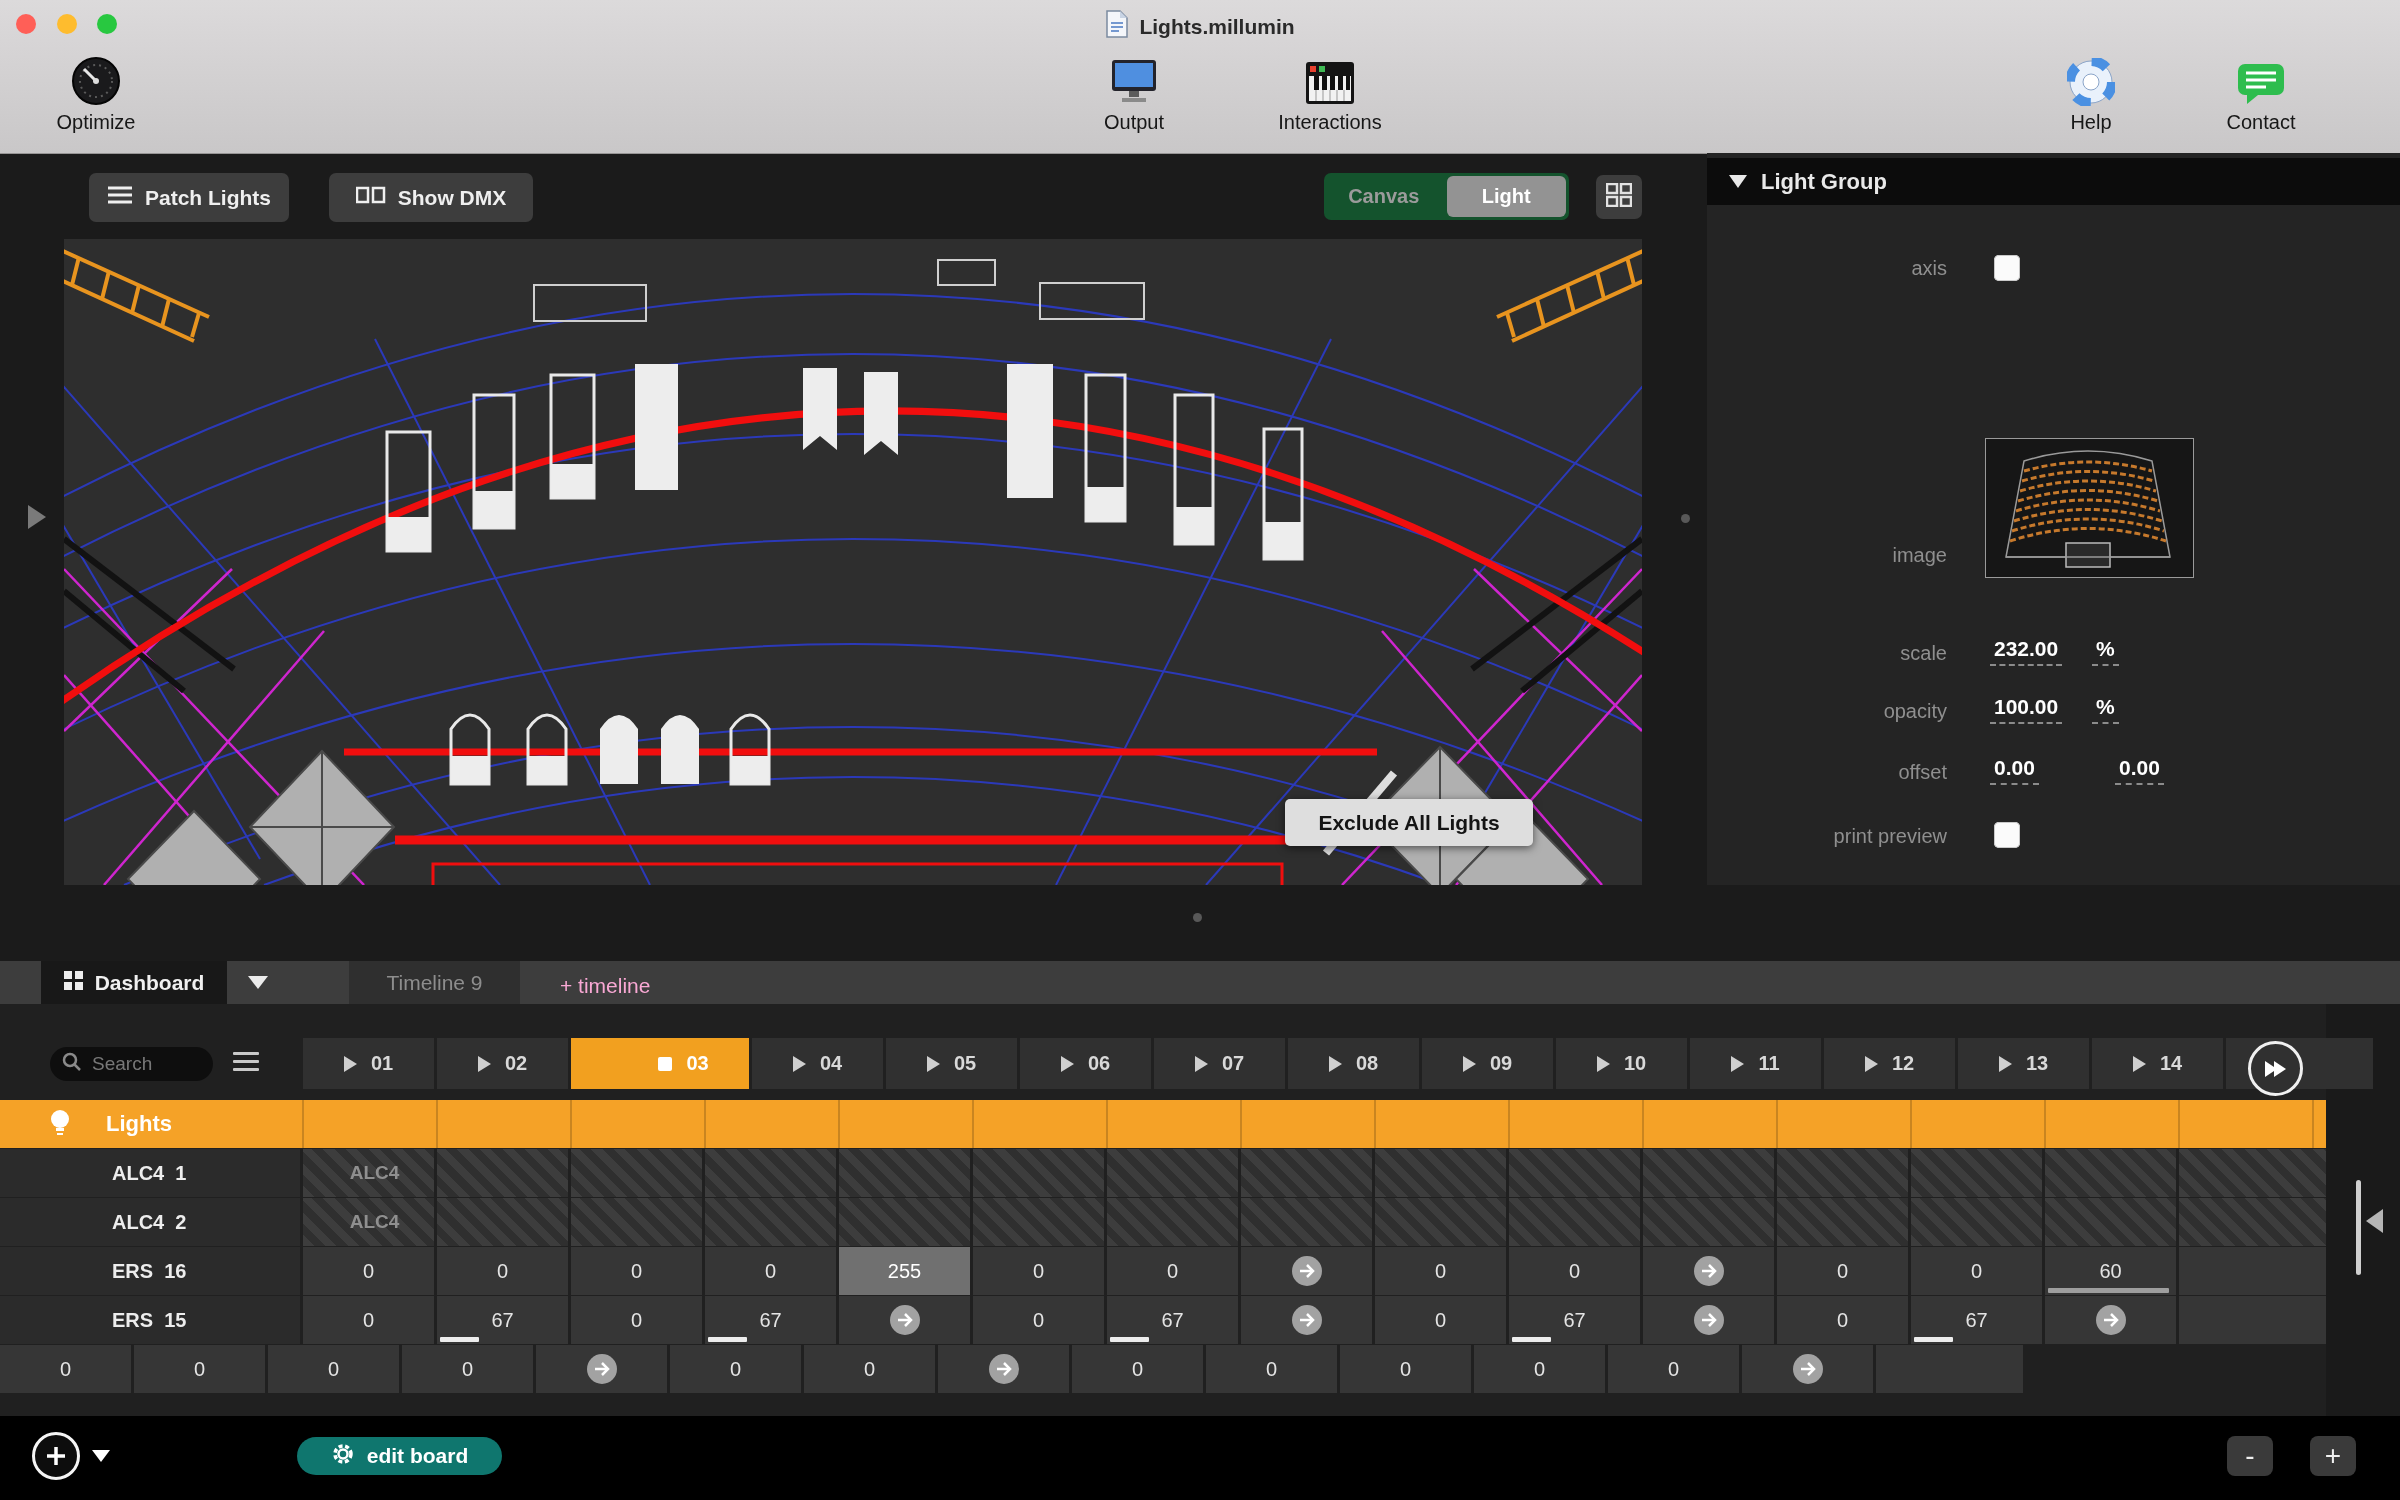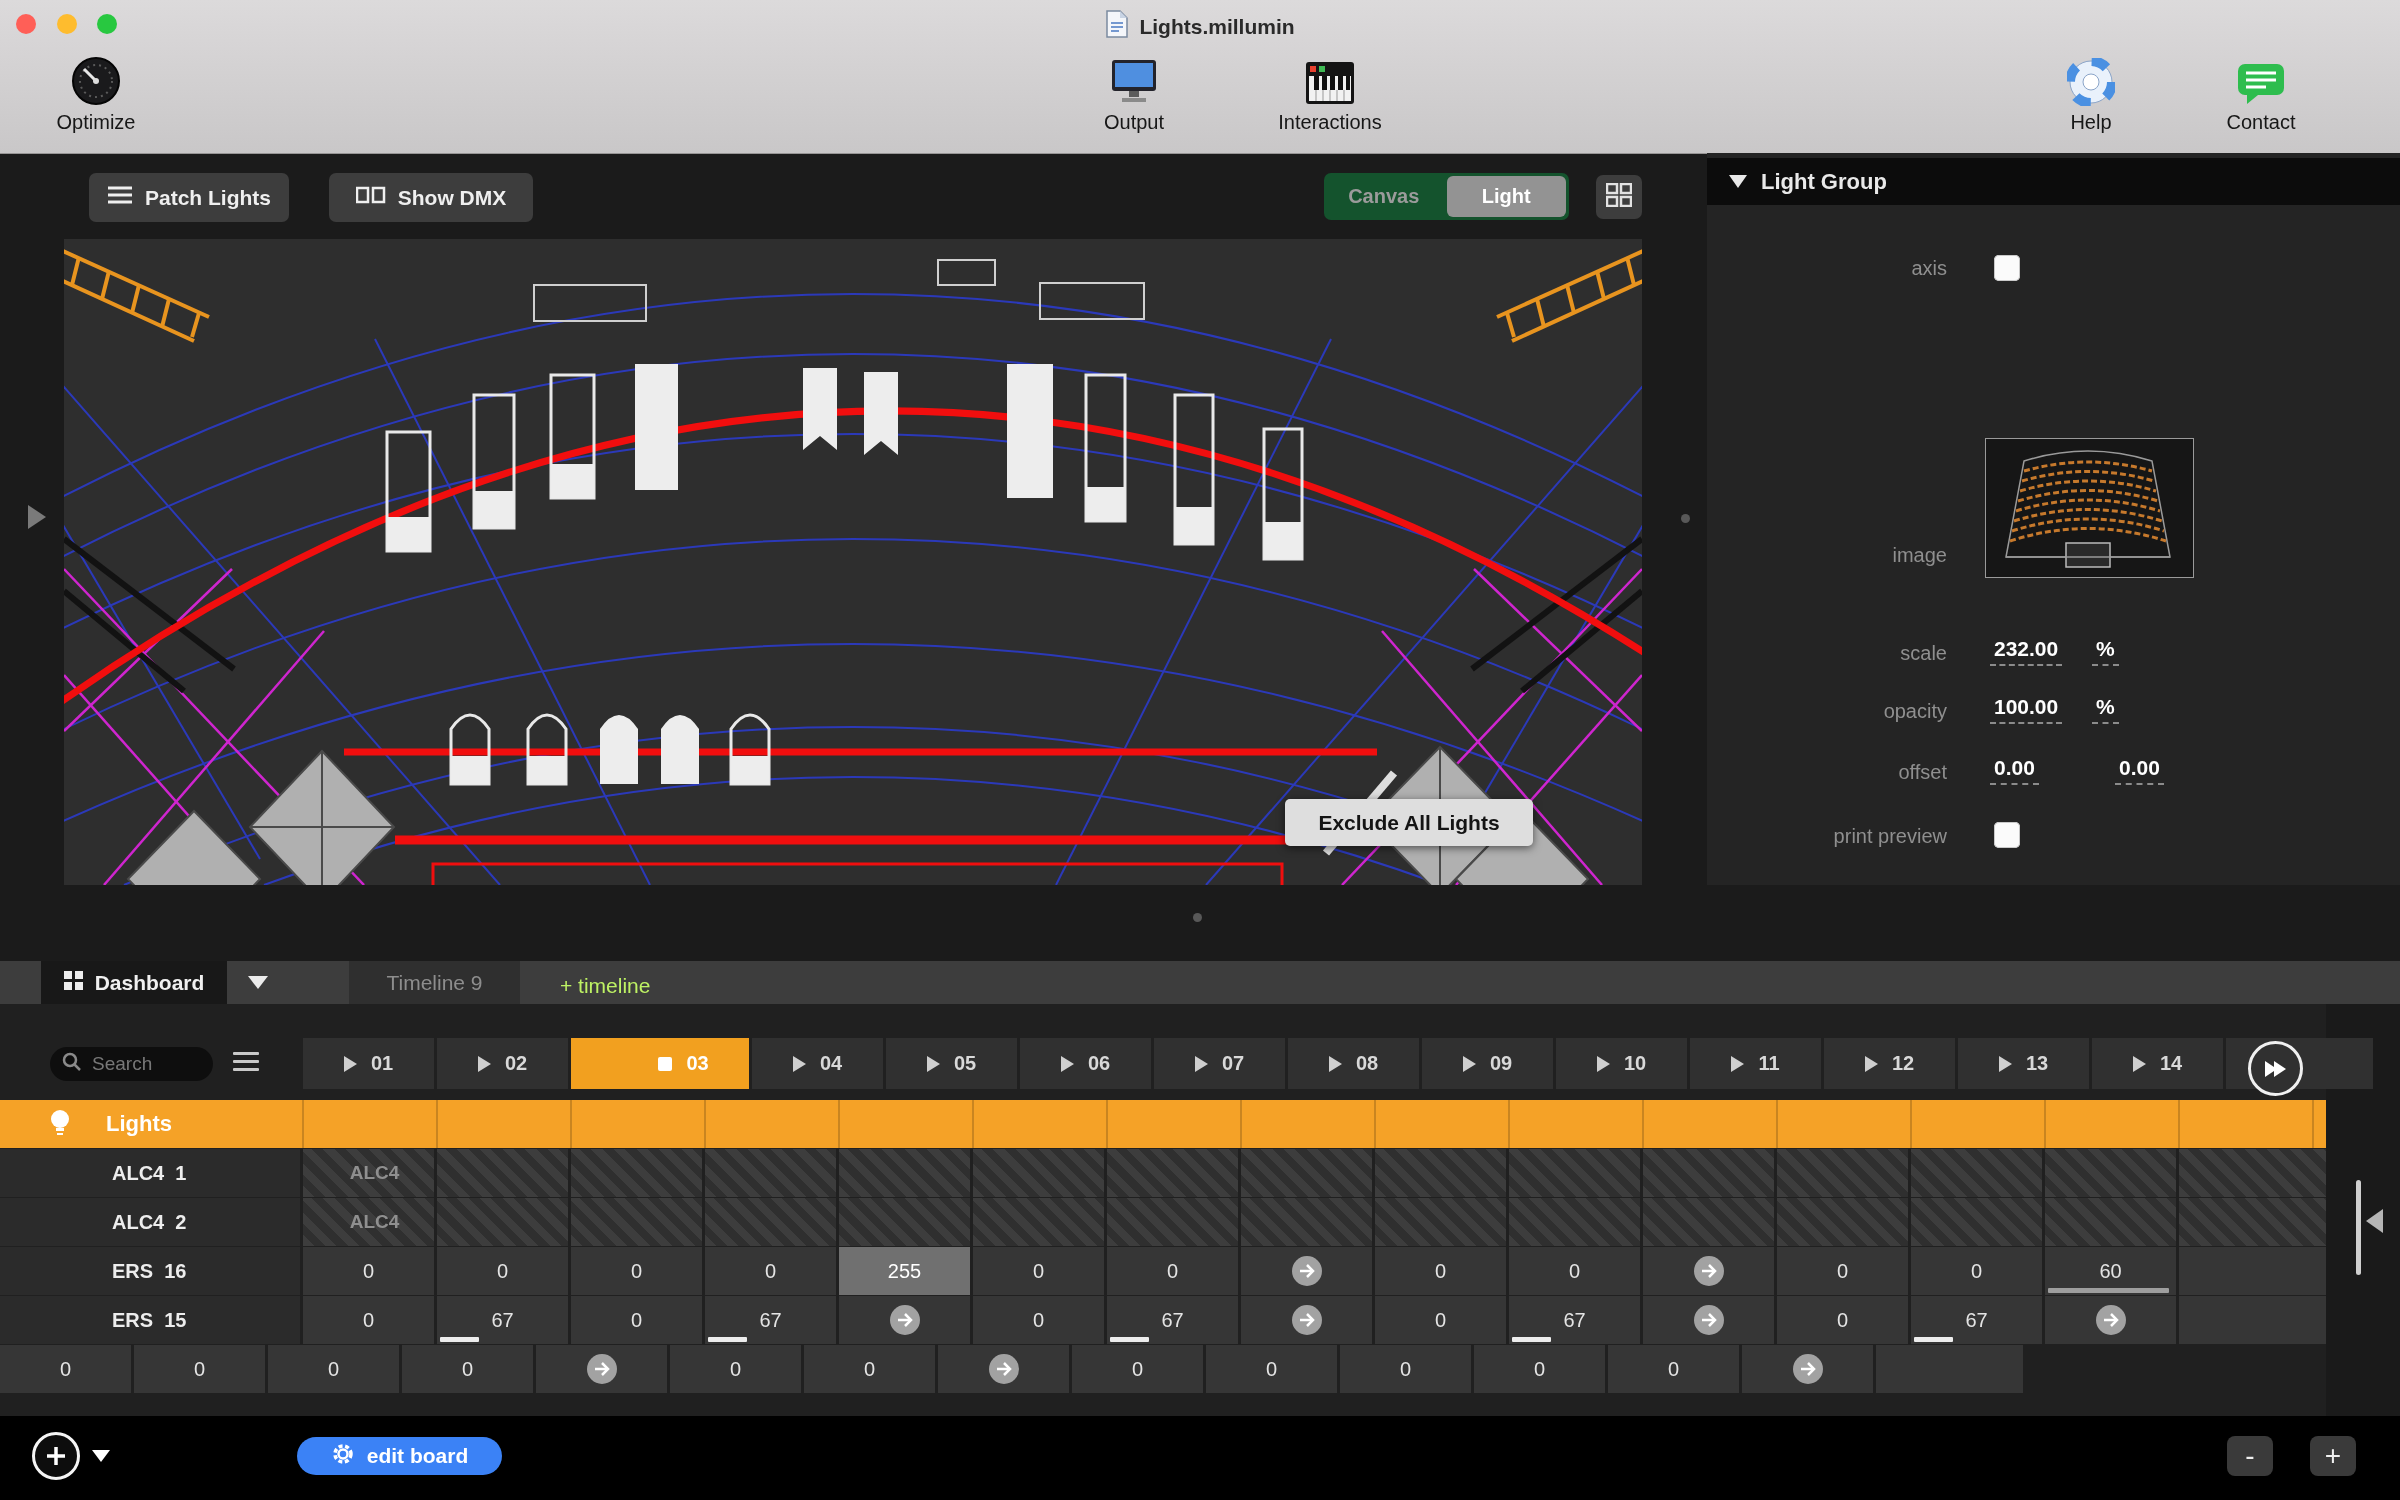--- a/index.html
+++ b/index.html
@@ -64,21 +64,21 @@
 
   
   .tabstrip{position:absolute;left:0;top:961px;width:2400px;height:43px;background:#3d3d3d;}
   .tab-dashboard{position:absolute;left:41px;top:0;width:186px;height:43px;background:#181818;
     display:flex;align-items:center;justify-content:center;gap:12px;color:#f0f0f0;font-size:21px;font-weight:600;}
   .tab-menu-tri{position:absolute;left:248px;top:15px;width:0;height:0;border-left:10px solid transparent;
     border-right:10px solid transparent;border-top:13px solid #ececec;}
   .tab-timeline{position:absolute;left:349px;top:0;width:171px;height:43px;background:#2f2f2f;
     display:flex;align-items:center;justify-content:center;color:#8d8d8d;font-size:21px;}
   .tab-add{position:absolute;left:560px;top:0;height:49px;display:flex;align-items:center;
-    color:#bef264;font-size:21px;}
+    color:#f9a8d4;font-size:21px;}
 
   
   .board{position:absolute;left:0;top:1004px;width:2400px;height:412px;background:#202020;}
   .board-right-strip{position:absolute;left:2326px;top:0;width:74px;height:412px;background:#1a1a1a;}
   .search-box{position:absolute;left:50px;top:43px;width:163px;height:34px;background:#0e0e0e;
     border-radius:17px;display:flex;align-items:center;gap:8px;padding:0 12px;box-sizing:border-box;}
   .search-box input{background:transparent;border:none;outline:none;color:#bcbcbc;font-size:19px;
     width:105px;font-family:inherit;}
   .search-box input::placeholder{color:#787878;}
   .hamburger{position:absolute;left:233px;top:48px;display:flex;flex-direction:column;gap:5px;}
@@ -131,21 +131,21 @@
     border-right:17px solid #b5b5b5;border-top:12px solid transparent;border-bottom:12px solid transparent;z-index:4;}
 
   
   .footer{position:absolute;left:0;top:1416px;width:2400px;height:84px;background:#000;}
   .add-scene{position:absolute;left:32px;top:16px;width:48px;height:48px;border-radius:50%;
     background:#0d0d0d;border:3px solid #f5f5f5;box-sizing:border-box;display:flex;
     align-items:center;justify-content:center;}
   .add-tri{position:absolute;left:92px;top:34px;width:0;height:0;border-left:9px solid transparent;
     border-right:9px solid transparent;border-top:12px solid #fff;}
   .edit-board{position:absolute;left:297px;top:21px;width:205px;height:38px;border-radius:19px;
-    background:#3b82f6;display:flex;align-items:center;justify-content:center;gap:12px;
+    background:#0f766e;display:flex;align-items:center;justify-content:center;gap:12px;
     color:#fff;font-size:21px;font-weight:700;}
   .sq-btn{position:absolute;top:20px;width:46px;height:40px;border-radius:8px;background:#3a3a3a;
     color:#efefef;font-size:28px;display:flex;align-items:center;justify-content:center;}
   #btn-minus{left:2227px;}
   #btn-plus{left:2310px;}
 </style>
 </head>
 <body>
 
 <div class="page">

